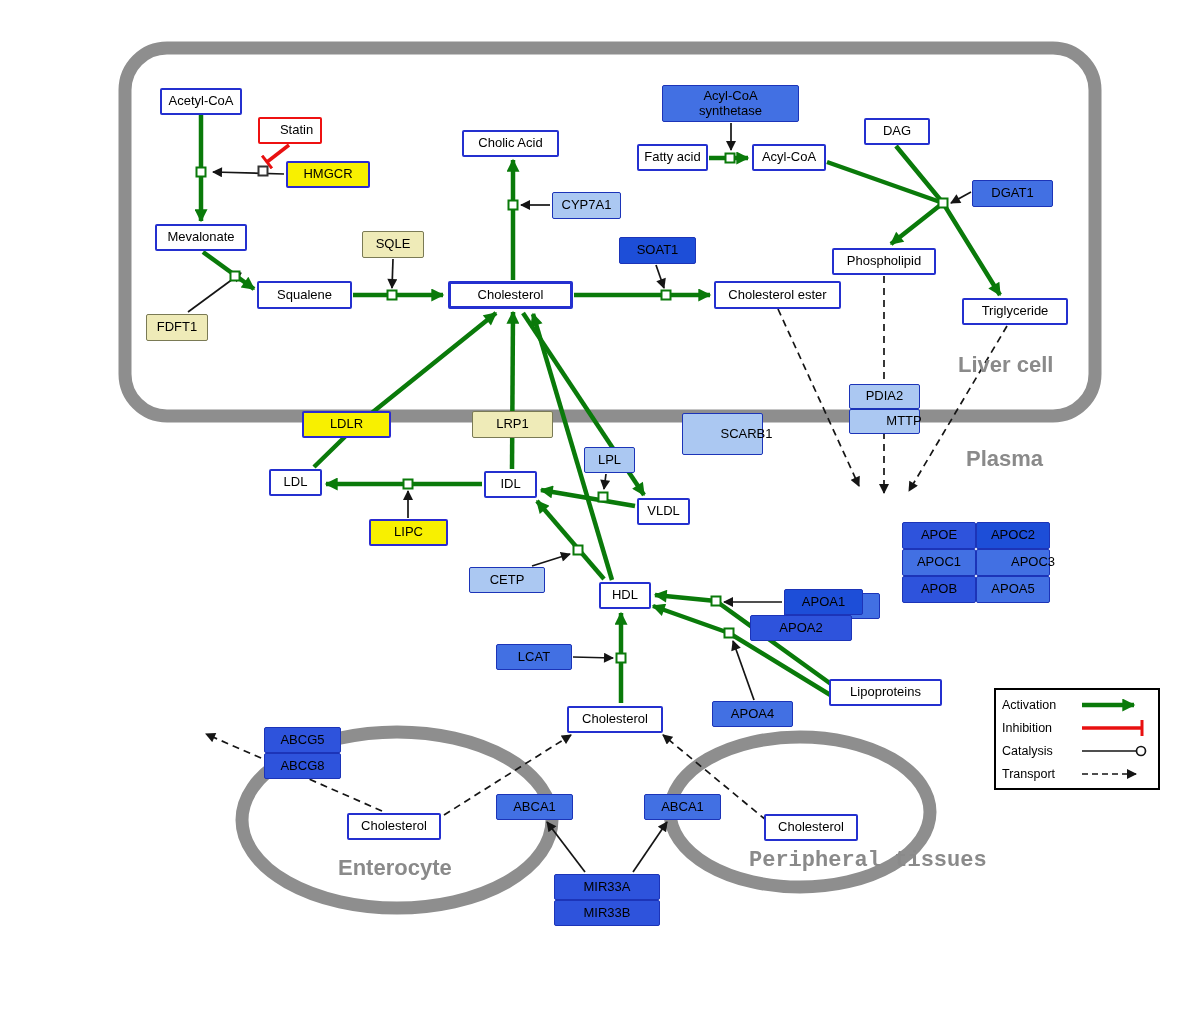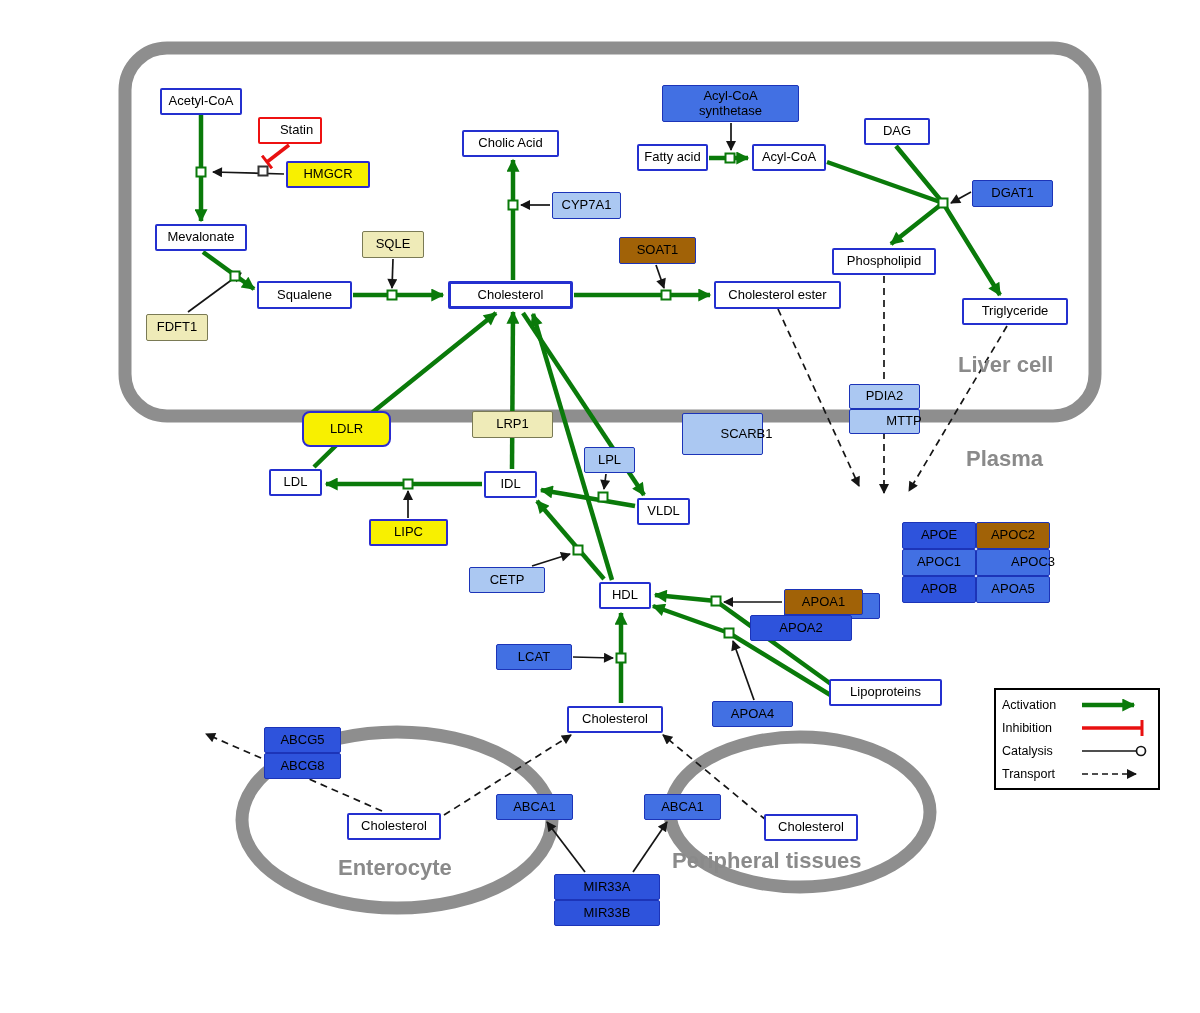--- a/index.html
+++ b/index.html
@@ -18,21 +18,21 @@
   .node{position:absolute;display:flex;align-items:center;justify-content:center;
         text-align:center;font-size:13px;color:#000;box-sizing:border-box;
         white-space:pre-line;line-height:1.15;border-radius:2px;pointer-events:auto;}
   .metab{background:#ffffff;border:2px solid #2430CF;}
   .metab2{background:#ffffff;border:3px solid #2430CF;}
   .drug{background:#ffffff;border:2.5px solid #EE1111;padding-left:13px;}
   .yellow{background:#F8F000;border:2px solid #2B2BD0;}
   .cream{background:#EFEBB8;border:1.5px solid #7A7A55;}
   .dark{background:#2E53DC;border:1.5px solid #1C34B8;}
   .mid{background:#4270E3;border:1.5px solid #1C34B8;}
-  .light2{background:#a16207;border:1.5px solid #1C34B8;}
+  .light2{background:#1d4ed8;border:1.5px solid #1C34B8;}
   .light{background:#ABC8F2;border:1.5px solid #1C34B8;}
   .comp-label{position:absolute;font-size:22px;font-weight:bold;color:#8A8A8A;}
   .legend{position:absolute;left:994px;top:688px;width:166px;height:102px;
           border:2px solid #000;background:#fff;z-index:4;box-sizing:border-box;
           display:flex;flex-direction:column;justify-content:space-around;padding:3px 6px;}
   .legend-row{display:flex;align-items:center;justify-content:space-between;height:20px;}
   .legend-row span{font-size:12.5px;color:#000;}
 </style>
 </head>
 <body>
@@ -108,21 +108,21 @@
       <rect x="711.5" y="596.5" width="9" height="9" class="square"></rect>
       <rect x="724.5" y="628.5" width="9" height="9" class="square"></rect>
       <rect x="616.5" y="653.5" width="9" height="9" class="square"></rect>
       <rect x="258.5" y="166.5" width="9" height="9" class="square square-dark"></rect>
     </svg>
 
   <div id="labels">
       <div class="comp-label" style="left: 958px; top: 352px;">Liver cell</div>
       <div class="comp-label" style="left: 966px; top: 446px;">Plasma</div>
       <div class="comp-label" style="left: 338px; top: 855px;">Enterocyte</div>
-      <div class="comp-label" style="left: 672px; top: 848px;">Peripheral tissues</div>
+      <div class="comp-label" style="left: 749px; top: 848px; font-family: Liberation Mono, monospace;">Peripheral tissues</div>
     </div>
   <div id="nodes">
       <div class="node metab" style="left: 160px; top: 88px; width: 82px; height: 27px;">Acetyl-CoA</div>
       <div class="node drug" style="left: 258px; top: 117px; width: 64px; height: 27px;">Statin</div>
       <div class="node yellow" style="left: 286px; top: 161px; width: 84px; height: 27px;">HMGCR</div>
       <div class="node metab" style="left: 155px; top: 224px; width: 92px; height: 27px;">Mevalonate</div>
       <div class="node metab" style="left: 257px; top: 281px; width: 95px; height: 28px;">Squalene</div>
       <div class="node cream" style="left: 362px; top: 231px; width: 62px; height: 27px;">SQLE</div>
       <div class="node cream" style="left: 146px; top: 314px; width: 62px; height: 27px;">FDFT1</div>
       <div class="node metab2" style="left: 448px; top: 281px; width: 125px; height: 28px;">Cholesterol</div>
@@ -134,21 +134,21 @@
 synthetase</div>
       <div class="node metab" style="left: 637px; top: 144px; width: 71px; height: 27px;">Fatty acid</div>
       <div class="node metab" style="left: 752px; top: 144px; width: 74px; height: 27px;">Acyl-CoA</div>
       <div class="node metab" style="left: 864px; top: 118px; width: 66px; height: 27px;">DAG</div>
       <div class="node mid" style="left: 972px; top: 180px; width: 81px; height: 27px;">DGAT1</div>
       <div class="node metab" style="left: 832px; top: 248px; width: 104px; height: 27px;">Phospholipid</div>
       <div class="node metab" style="left: 962px; top: 298px; width: 106px; height: 27px;">Triglyceride</div>
       <div class="node light" style="left: 849px; top: 384px; width: 71px; height: 25px;">PDIA2</div>
       <div class="node light" style="left: 849px; top: 409px; width: 71px; height: 25px; padding-left: 39px;">MTTP</div>
       <div class="node light" style="left: 682px; top: 413px; width: 81px; height: 42px; padding-left: 48px;">SCARB1</div>
-      <div class="node yellow" style="left: 302px; top: 411px; width: 89px; height: 36px; border-radius: 8px;">LDLR</div>
+      <div class="node yellow" style="left: 302px; top: 411px; width: 89px; height: 27px;">LDLR</div>
       <div class="node cream" style="left: 472px; top: 411px; width: 81px; height: 27px;">LRP1</div>
       <div class="node metab" style="left: 269px; top: 469px; width: 53px; height: 27px;">LDL</div>
       <div class="node metab" style="left: 484px; top: 471px; width: 53px; height: 27px;">IDL</div>
       <div class="node light" style="left: 584px; top: 447px; width: 51px; height: 26px;">LPL</div>
       <div class="node metab" style="left: 637px; top: 498px; width: 53px; height: 27px;">VLDL</div>
       <div class="node yellow" style="left: 369px; top: 519px; width: 79px; height: 27px;">LIPC</div>
       <div class="node light" style="left: 469px; top: 567px; width: 76px; height: 26px;">CETP</div>
       <div class="node metab" style="left: 599px; top: 582px; width: 52px; height: 27px;">HDL</div>
       <div class="node mid" style="left: 496px; top: 644px; width: 76px; height: 26px;">LCAT</div>
       <div class="node dark" style="left: 902px; top: 522px; width: 74px; height: 27px;">APOE</div>

